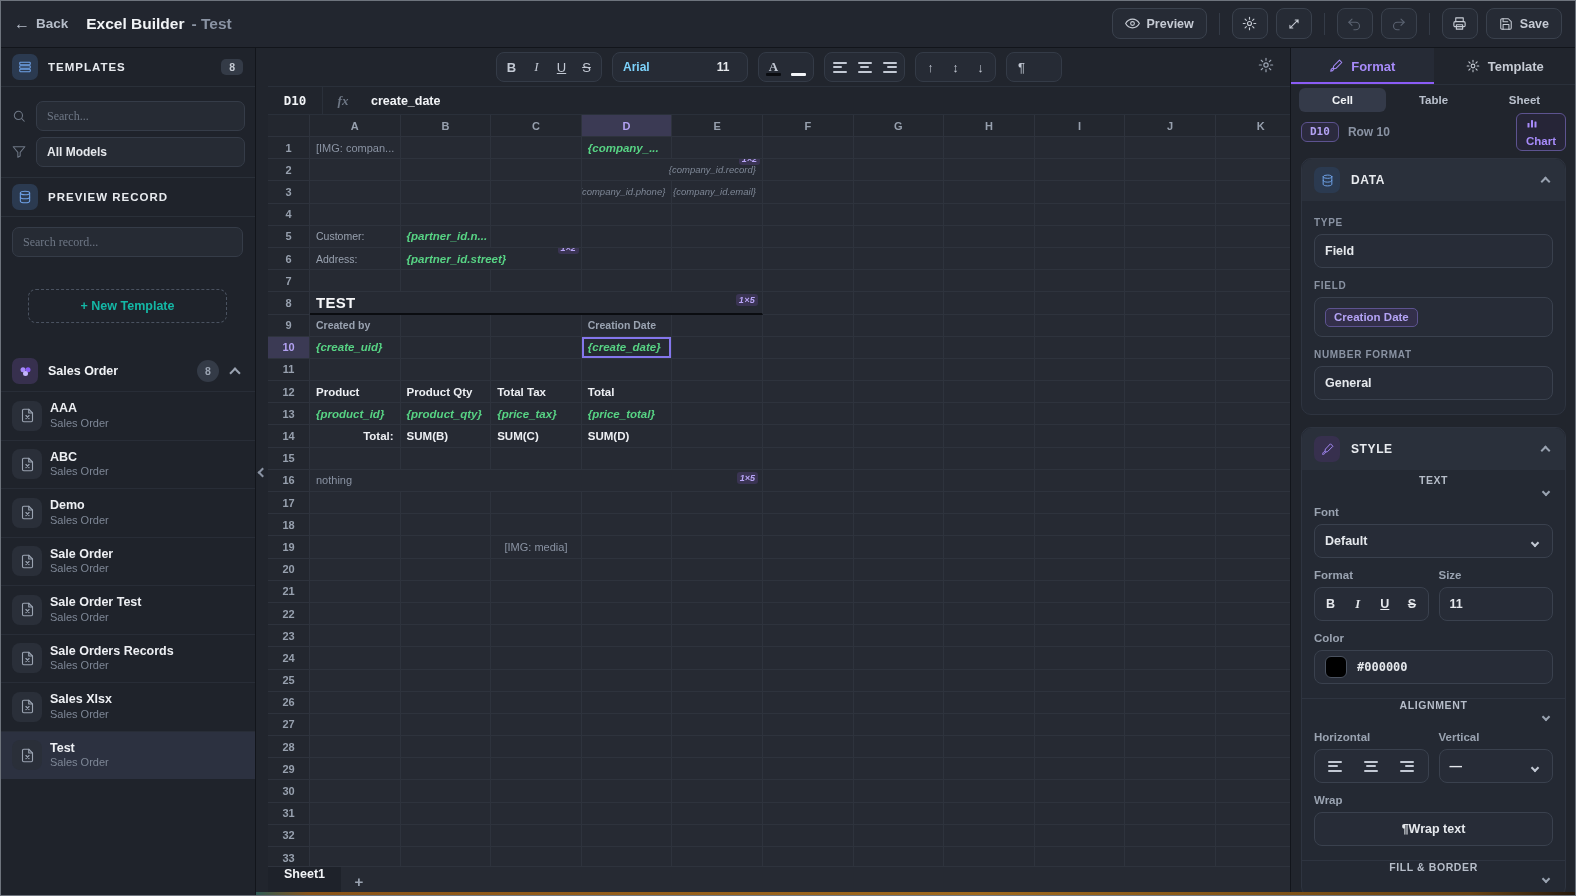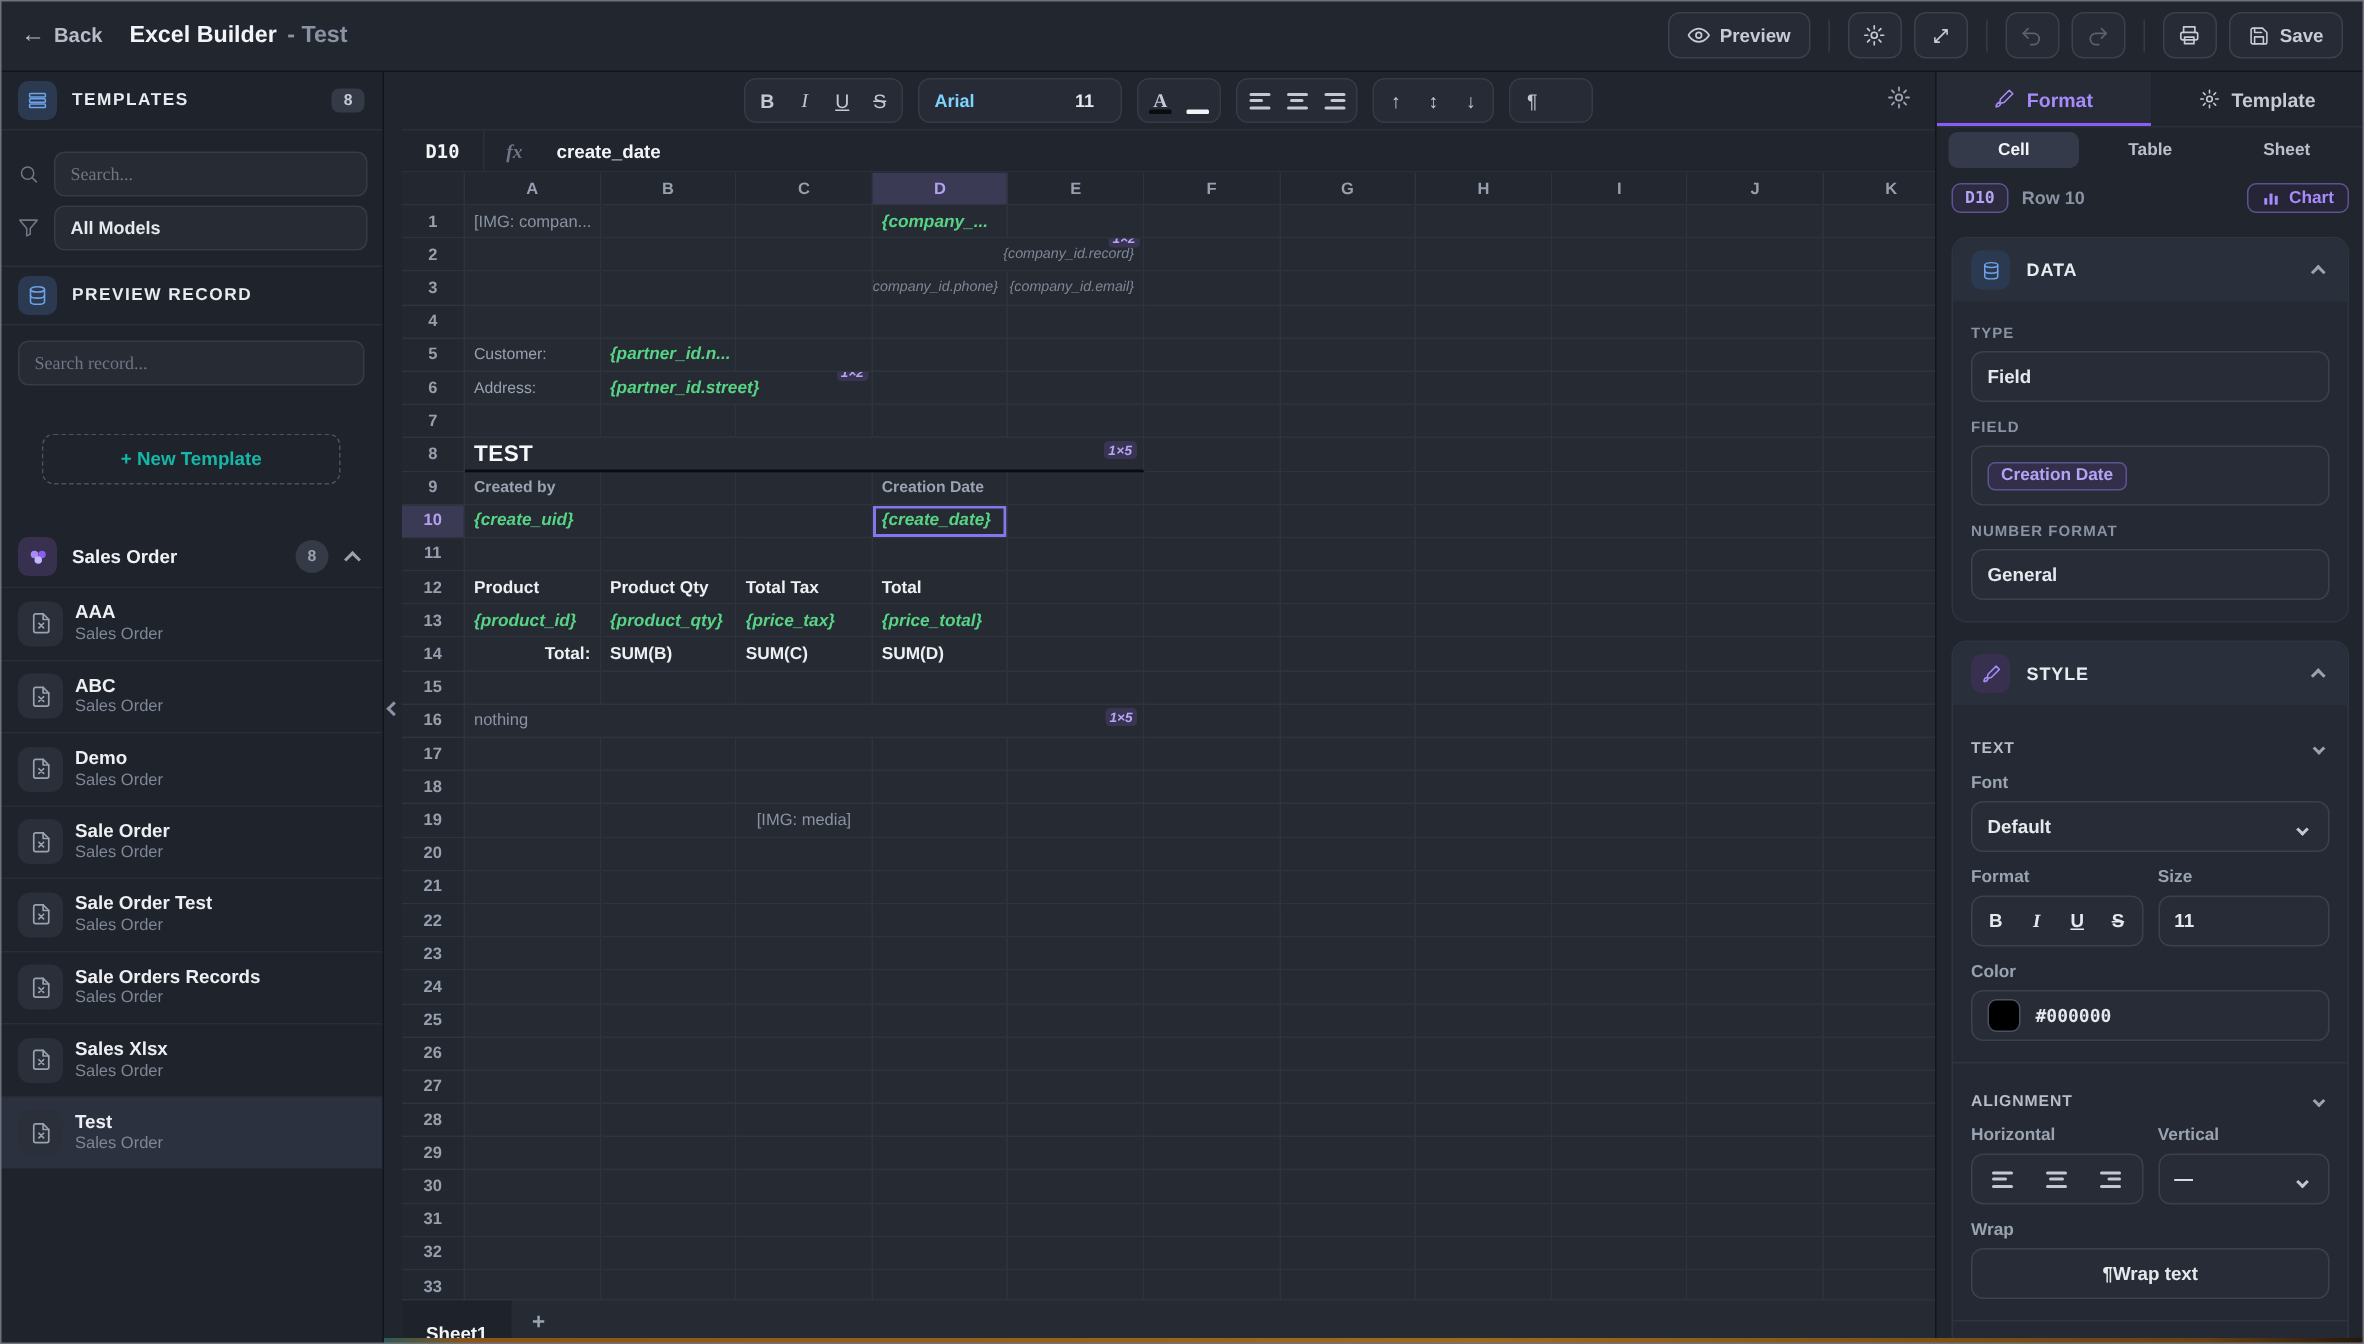--- a/index.html
+++ b/index.html
@@ -103,47 +103,47 @@
   .gcell.headlabel { color:#9AA3B1; font-weight:800; font-size:10.5px; }
   .gcell.right { justify-content:flex-end; }
   .gcell.center { justify-content:center;align-items:center; }
   .gcell.title { font-size:15px; font-weight:800; color:#F6F7F9; border-bottom:2.5px solid #0A0C10; letter-spacing:.3px; }
   .gcell.sel { box-shadow: inset 0 0 0 2px #8476EC; z-index:2; }
   .mbadge { position:absolute; font-size:9px; font-weight:800; font-style:italic; color:#B9A6F7; background:#3A3453; border-radius:3px; padding:0 3px; line-height:12px; z-index:3; }
   .mbadge.top { top:-6px; right:2px; }
   .mbadge.inset { top:2px; right:4px; }
 
   .tabbar { height:30px; flex:0 0 auto; background:#262A33; border-top:1px solid #2E333D; display:flex; align-items:stretch; }
-  .sheettab { min-width:66px; padding:0 16px; background:#1E222A; display:flex; align-items:flex-end; justify-content:center; font-size:12.5px; font-weight:800; color:#F2F4F7; cursor:pointer; }
+  .sheettab { min-width:66px; padding:0 16px; background:#1E222A; display:flex; align-items:flex-start; justify-content:center; font-size:12.5px; font-weight:800; color:#F2F4F7; cursor:pointer; }
   .addsheet { width:36px; display:flex; align-items:center; justify-content:center; color:#9AA3B1; font-size:15px; font-weight:700; cursor:pointer; }
 
   
   .rpanel { width:286px; flex:0 0 auto; background:#21252D; border-left:1px solid #12151B; display:flex; flex-direction:column; overflow:hidden; }
   .ptabs { height:37px; display:flex; flex:0 0 auto; border-bottom:1px solid #2A303A; }
   .ptab { flex:1; display:flex; align-items:center; justify-content:center; gap:8px; font-size:13px; font-weight:800; color:#C6CBD4; cursor:pointer; }
   .ptab.active { color:#A78BFA; background:#262B36; box-shadow: inset 0 -2px 0 #8B5CF6; }
   .subtabs { height:30px; flex:0 0 auto; display:flex; align-items:center; padding:0 8px; gap:4px; }
   .subtab { flex:1; height:24px; display:flex; align-items:center; justify-content:center; font-size:11.5px; font-weight:800; color:#B9C0CC; border-radius:6px; cursor:pointer; }
   .subtab.active { background:#343A49; color:#F2F4F7; }
   .cellinfo { height:33px; flex:0 0 auto; display:flex; align-items:center; gap:9px; padding:0 10px; }
   .refbadge { font-family:"DejaVu Sans Mono",monospace; font-size:11px; font-weight:800; color:#B4A3F5; background:#2B2A3E; border:1px solid #5D5390; border-radius:6px; padding:2.5px 8px; }
   .rowlabel { font-size:12px; color:#8A93A3; font-weight:600; }
-  .chartbtn { margin-left:auto; display:flex; align-items:flex-start; gap:6px; border:1px solid #5D5390; border-radius:6px; padding:3px 9px; color:#A78BFA; font-size:11.5px; font-weight:800; cursor:pointer; background:#262537; }
+  .chartbtn { margin-left:auto; display:flex; align-items:flex-start; gap:6px; border:1px solid #5D5390; border-radius:6px; padding:3px 9px; color:#A78BFA; font-size:11.5px; font-weight:800; cursor:pointer; background:#262537;flex-direction:column; }
   .pscroll { flex:1; overflow:hidden; padding:10px 10px 0; display:flex; flex-direction:column; gap:12px; }
   .card { background:#242933; border:1px solid #2E3440; border-radius:10px; flex:0 0 auto; }
   .card-head { height:42px; display:flex; align-items:center; gap:11px; padding:0 12px; background:#2A303B; border-radius:10px 10px 0 0; cursor:pointer; }
   .card-title { font-size:12px; font-weight:800; letter-spacing:.6px; color:#E8EBEF; }
   .card-head .chev { margin-left:auto; width:7px; height:7px; }
   .card-body { padding:4px 12px 14px; }
   .flabel { font-size:10px; font-weight:800; color:#8A93A3; letter-spacing:.7px; margin:12px 0 6px; }
   .slabel { font-size:11.5px; font-weight:700; color:#9AA3B1; margin:11px 0 6px; }
   .control { height:34px; background:#272C37; border:1px solid #3A414E; border-radius:8px; display:flex; align-items:center; padding:0 10px; font-size:12.5px; font-weight:700; color:#E5E8EC; cursor:pointer; }
   .control .chev { margin-left:auto; width:6px; height:6px; border-color:#C3C9D4; }
   .fieldchip { background:#332F4A; border:1px solid #5D5390; color:#B4A3F5; border-radius:5px; padding:2.5px 8px; font-size:11.5px; font-weight:800; }
-  .subsec-head { display:flex; align-items:flex-start; margin-top:19px; cursor:pointer; }
+  .subsec-head { display:flex; align-items:center; margin-top:0; cursor:pointer;flex-direction:column; }
   .subsec-title { font-size:10.5px; font-weight:800; letter-spacing:.6px; color:#B6BDC9; }
   .subsec-head .chev { margin-left:auto; width:6px; height:6px; transform:rotate(45deg); }
   .tworow { display:flex; gap:10px; }
   .tworow > div { flex:1; min-width:0; }
   .fmtgroup { display:flex; align-items:center; background:#272C37; border:1px solid #3A414E; border-radius:8px; height:34px; padding:2px; }
   .fmtbtn { flex:1; height:28px; display:flex; align-items:center; justify-content:center; color:#E5E8EC; font-size:12.5px; font-weight:800; cursor:pointer; border-radius:5px; }
   .fmtbtn.i { font-style:italic; font-family:"Liberation Serif",serif; }
   .fmtbtn.u { text-decoration:underline; }
   .fmtbtn.s { text-decoration:line-through; }
   .swatch { width:22px; height:22px; border-radius:6px; border:1px solid #4A5260; margin-right:10px; flex:0 0 auto; }

